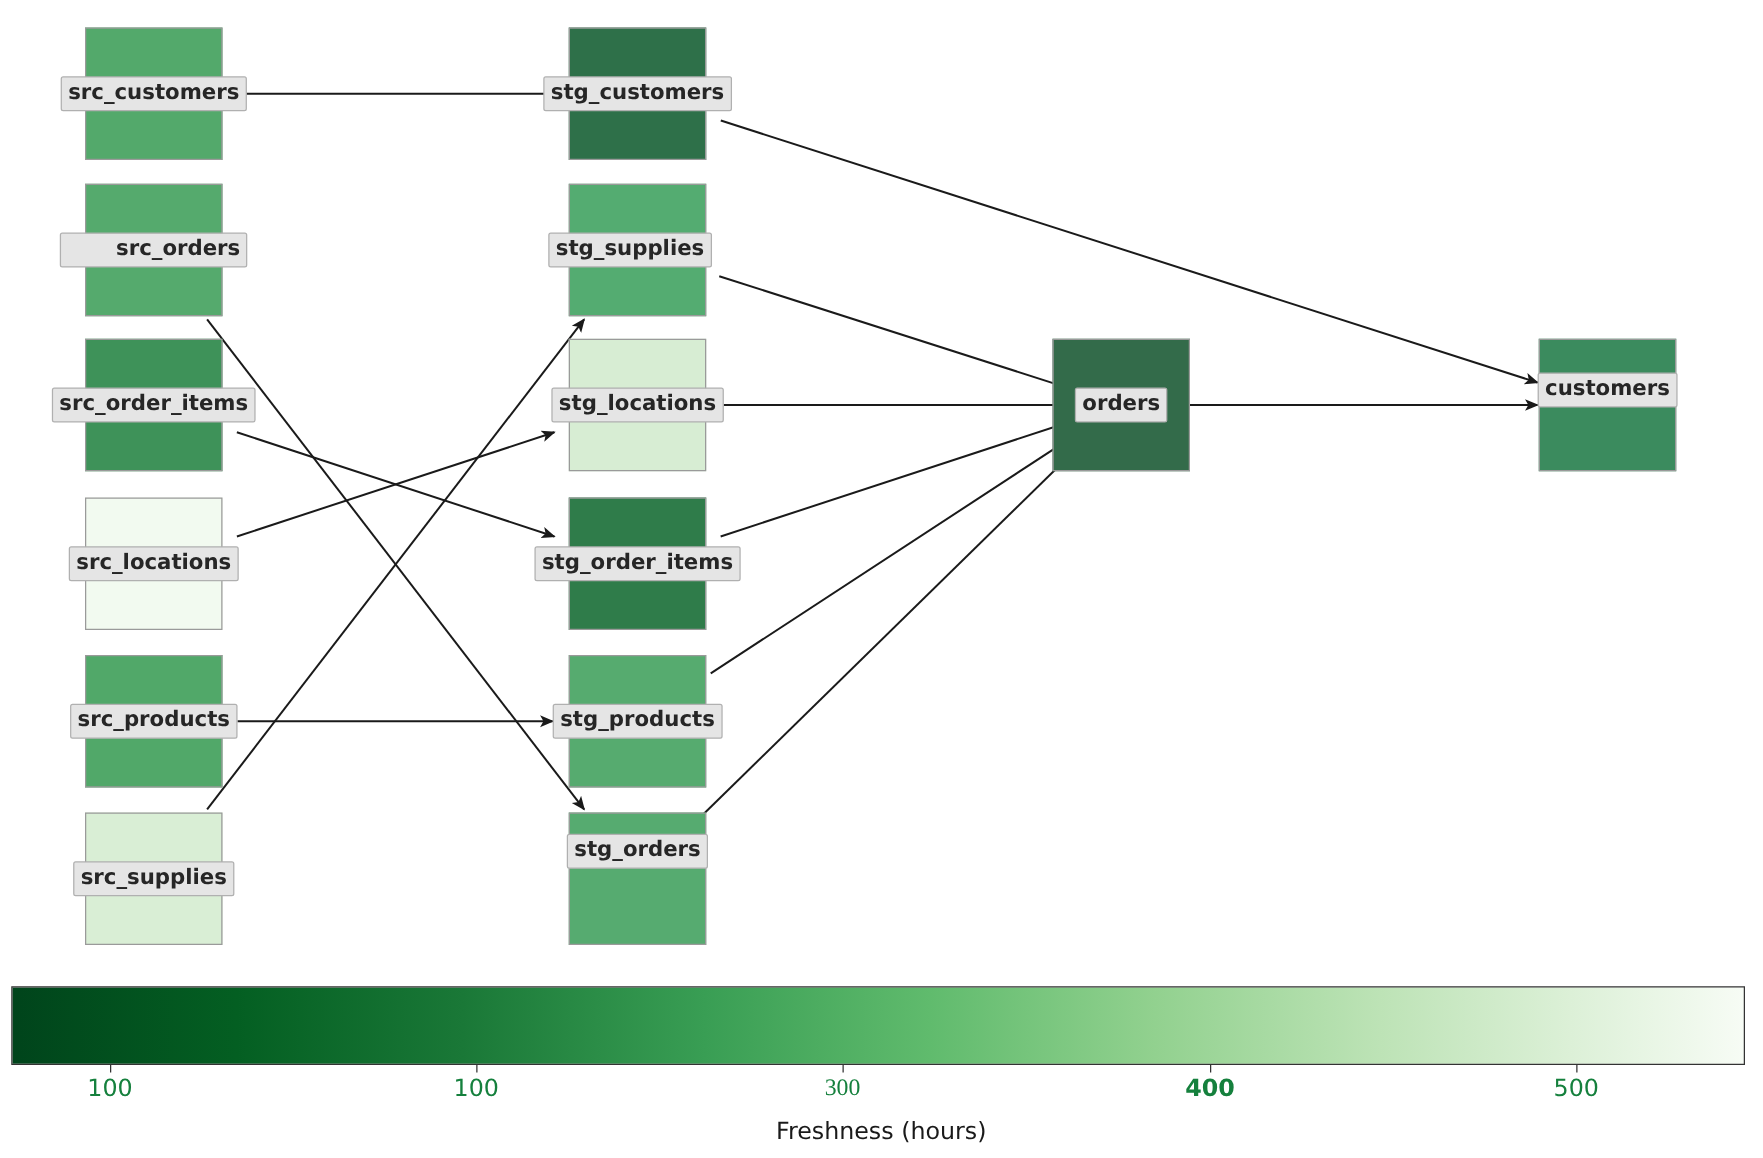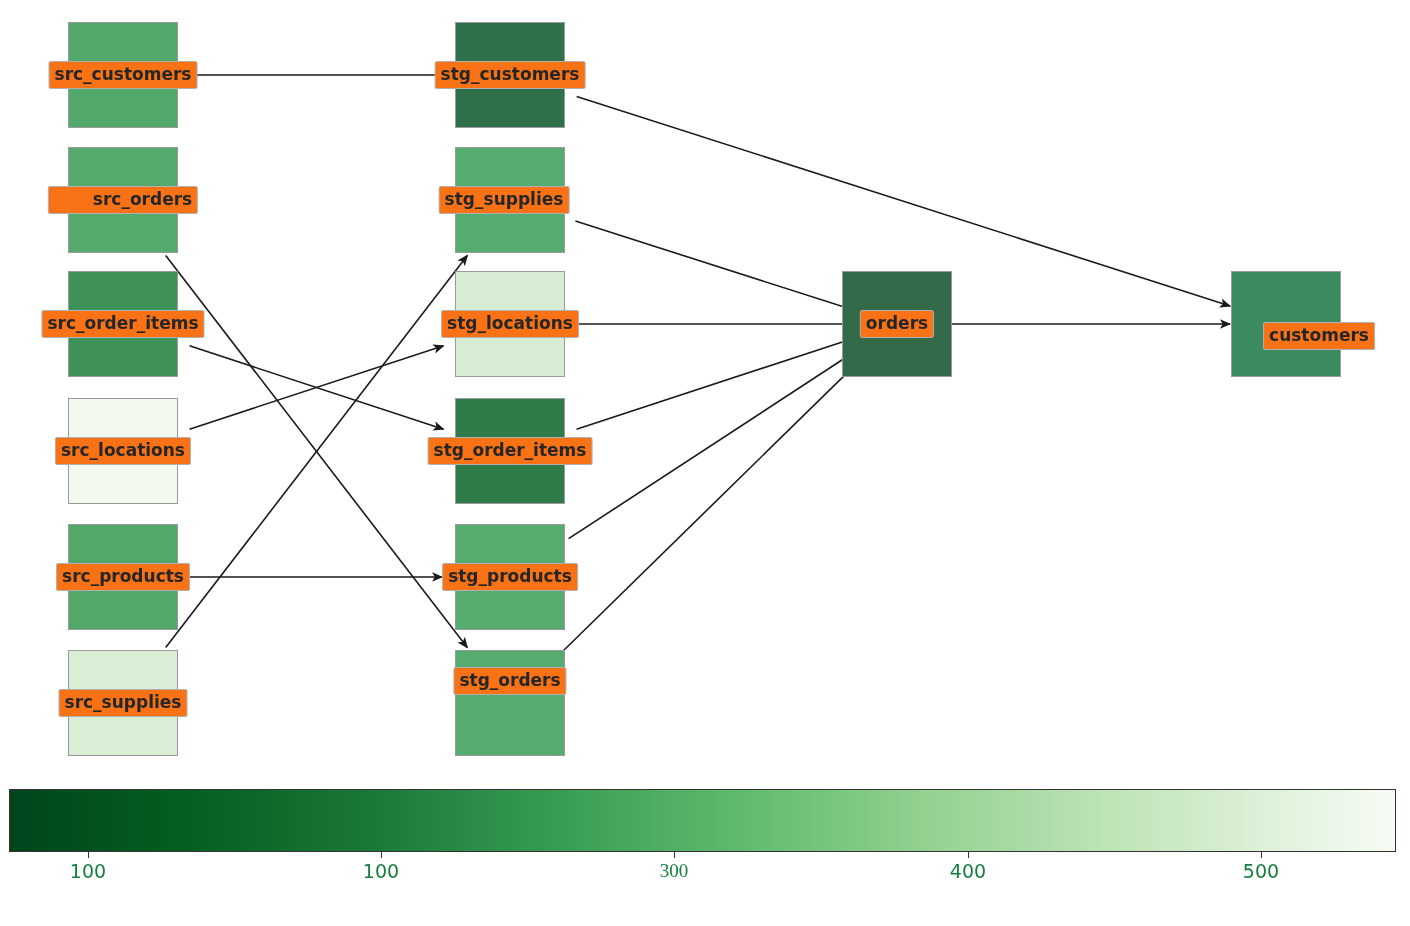--- a/index.html
+++ b/index.html
@@ -43,21 +43,21 @@
 
   .node {
     position: absolute;
     box-sizing: border-box;
     border: 1px solid #9a9a9a;
   }
 
   .node-label {
     position: absolute;
     box-sizing: border-box;
-    background: #f97316;
+    background: #e5e5e5;
     border: 1px solid #b0b0b0;
     border-radius: 2px;
     color: #262626;
     font-weight: bold;
     font-size: 17px;
     line-height: 1;
     padding: 4px 5px 5px 5px;
     white-space: nowrap;
     transform: translate(-50%, -50%);
     letter-spacing: 0px;
@@ -158,33 +158,34 @@
         <div class="node-label" style="left: 123px; top: 451px;">src_locations</div>
         <div class="node-label" style="left: 123px; top: 577px;">src_products</div>
         <div class="node-label" style="left: 123px; top: 703px;">src_supplies</div>
         <div class="node-label" style="left: 510px; top: 75px;">stg_customers</div>
         <div class="node-label" style="left: 504px; top: 200px;">stg_supplies</div>
         <div class="node-label" style="left: 510px; top: 324px;">stg_locations</div>
         <div class="node-label" style="left: 510px; top: 451px;">stg_order_items</div>
         <div class="node-label" style="left: 510px; top: 577px;">stg_products</div>
         <div class="node-label" style="left: 510px; top: 681px;">stg_orders</div>
         <div class="node-label" style="left: 897px; top: 324px;">orders</div>
-        <div class="node-label" style="left: 1286px; top: 336px; margin-left: 33px;">customers</div>
+        <div class="node-label" style="left: 1286px; top: 312px;">customers</div>
       </div>
   </div>
 
   <div id="colorbar-wrap">
     <div id="colorbar" style="background: linear-gradient(to right, rgb(0, 68, 27) 0%, rgb(4, 95, 34) 13%, rgb(26, 120, 55) 26%, rgb(57, 158, 84) 40%, rgb(96, 187, 109) 53%, rgb(146, 209, 143) 66%, rgb(189, 227, 182) 79%, rgb(220, 240, 215) 90%, rgb(247, 252, 245) 100%);"></div>
     <div id="cb-ticks">
         <div class="cb-tick" style="left: 88px;"></div>
         <div class="cb-ticklabel" style="left: 88px;">100</div>
         <div class="cb-tick" style="left: 381px;"></div>
         <div class="cb-ticklabel" style="left: 381px;">100</div>
         <div class="cb-tick" style="left: 674px;"></div>
         <div class="cb-ticklabel" style="left: 674px; font-family: Liberation Serif, serif;">300</div>
         <div class="cb-tick" style="left: 968px;"></div>
-        <div class="cb-ticklabel" style="left: 968px;">400</div>
+        <div class="cb-ticklabel" style="left: 968px; font-weight: bold;">400</div>
         <div class="cb-tick" style="left: 1261px;"></div>
         <div class="cb-ticklabel" style="left: 1261px;">500</div>
       </div>
+    <div id="cb-axislabel">Freshness (hours)</div>
   </div>
 
 </div>
 
 </body></html>

